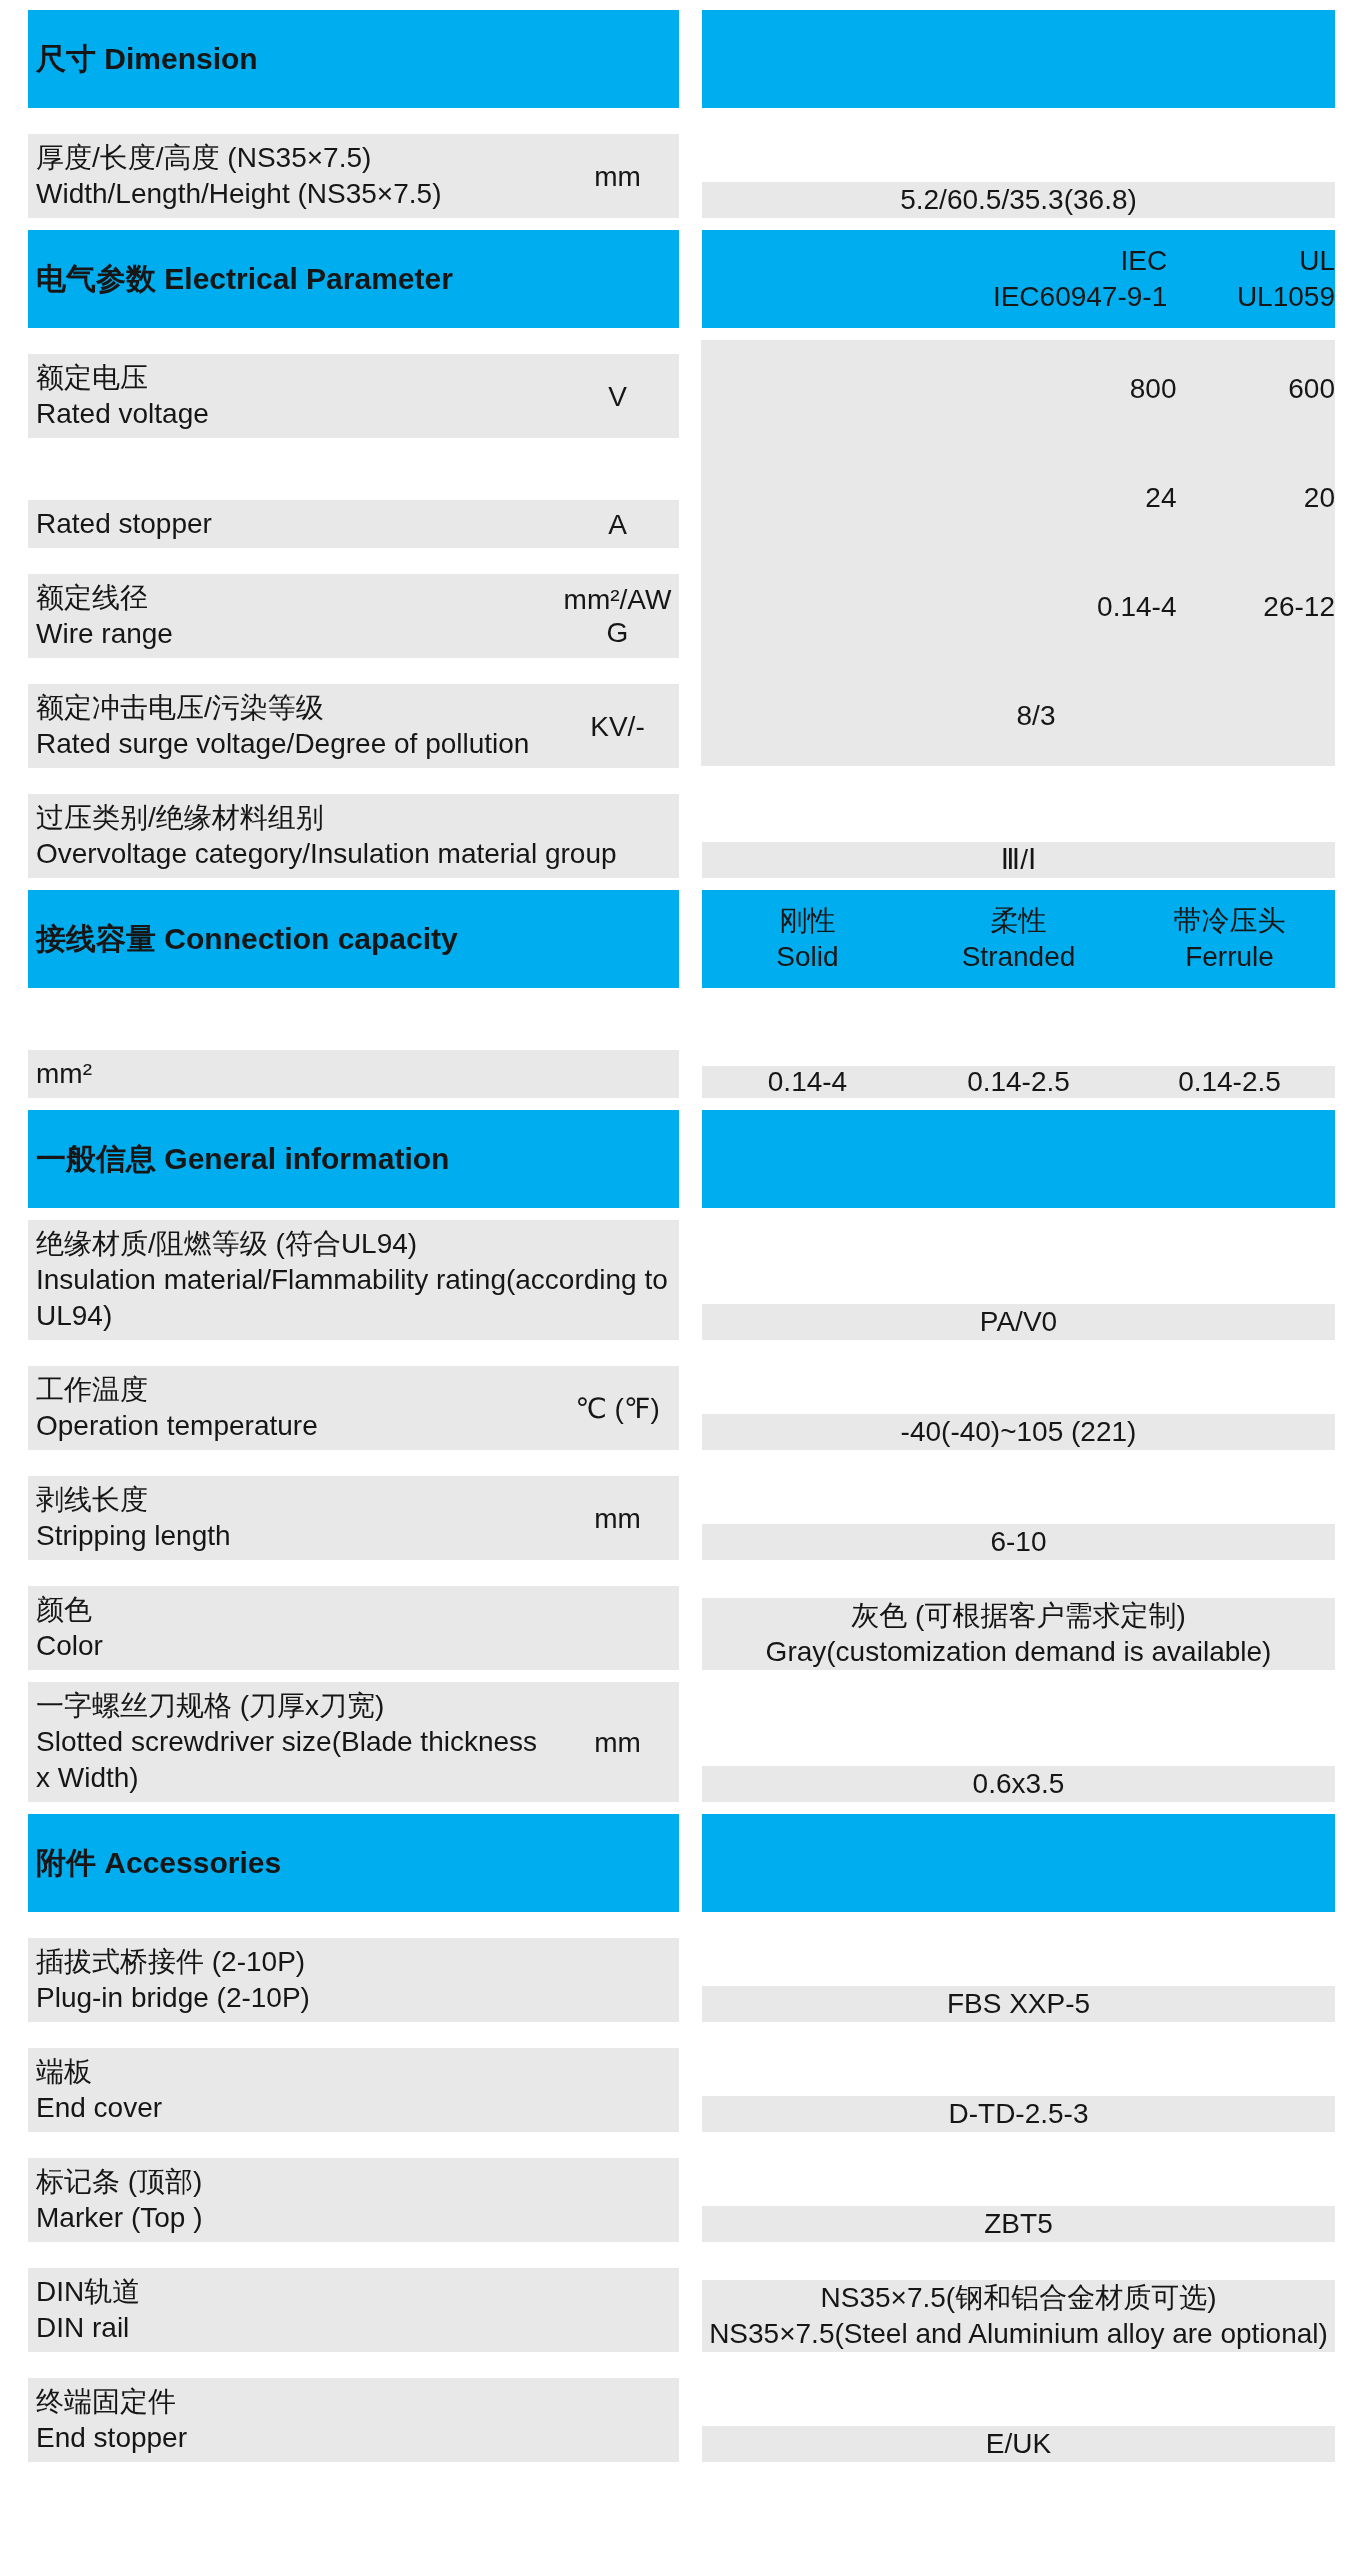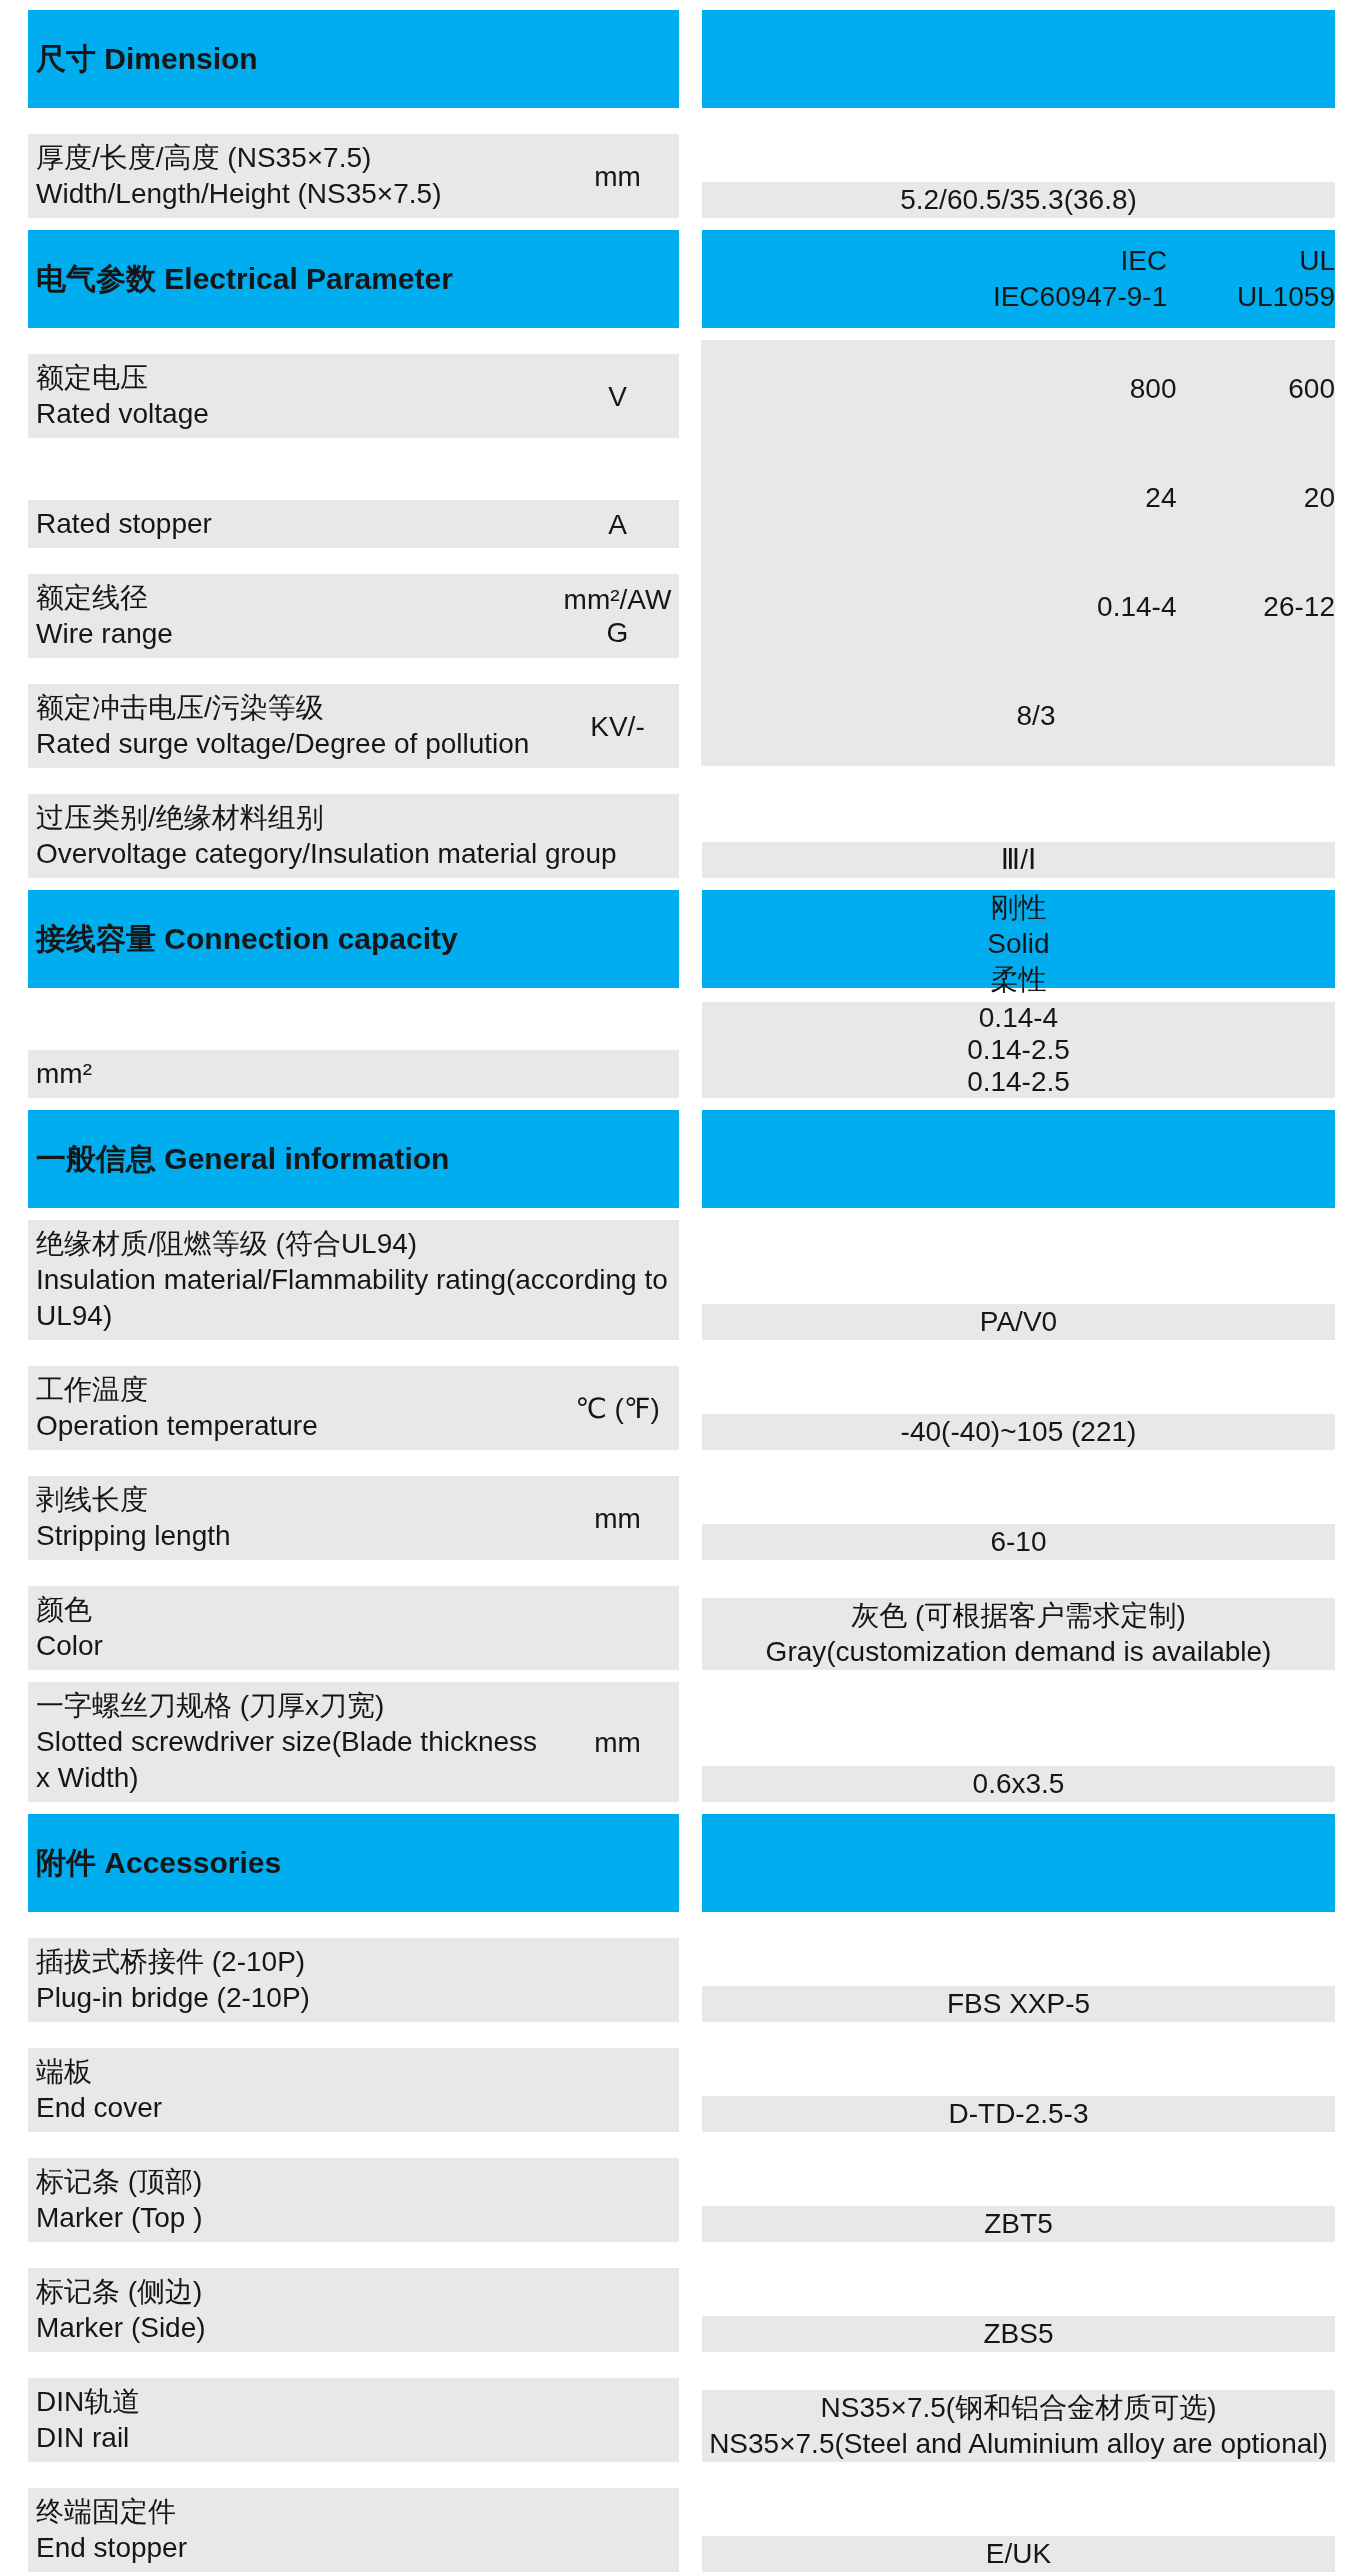--- a/index.html
+++ b/index.html
@@ -35,21 +35,21 @@
   .labels{flex:1 1 auto;min-width:0;line-height:36px;}
   .unit{flex:0 0 123px;width:123px;text-align:center;line-height:33px;word-break:break-all;padding:0 2px;}
   .row .cell-right{background:var(--row-bg);position:relative;display:flex;align-items:center;justify-content:center;}
   .vfull{width:100%;text-align:center;line-height:36px;}
   .vline{white-space:nowrap;}
   
   .col2 > div{position:absolute;top:0;height:100%;display:flex;flex-direction:column;align-items:flex-end;justify-content:center;}
   .col2 > .c0{left:0;width:73.5%;}
   .col2 > .c1{left:47%;width:53%;}
   
-  .col3{display:flex;align-items:stretch;flex-direction:column;}
+  .col3{display:flex;align-items:stretch;}
   .col3 > div{flex:1 1 0;display:flex;flex-direction:column;align-items:center;justify-content:center;}
   
   .merged-block{position:absolute;top:0;right:0;width:634px;height:426px;background:var(--row-bg);}
   .compartment{height:109px;}
   .compartment:last-child{height:98px;}
   .compartment .cell-right{height:98px;background:transparent;position:relative;display:flex;align-items:center;justify-content:center;margin-left:36px;}
 </style>
 </head>
 <body>
 
@@ -347,33 +347,20 @@
           </div>
           <div class="cell-right">
             <div class="vfull">
               <div class="vline">ZBT5</div>
             </div>
           </div>
         </div>
         <div class="row">
           <div class="cell-left">
             <div class="labels">
-              <div class="lab-line">标记条 (侧边)</div>
-              <div class="lab-line">Marker (Side)</div>
-            </div>
-          </div>
-          <div class="cell-right">
-            <div class="vfull">
-              <div class="vline">ZBS5</div>
-            </div>
-          </div>
-        </div>
-        <div class="row">
-          <div class="cell-left">
-            <div class="labels">
               <div class="lab-line">DIN轨道</div>
               <div class="lab-line">DIN rail</div>
             </div>
           </div>
           <div class="cell-right">
             <div class="vfull">
               <div class="vline">NS35×7.5(钢和铝合金材质可选)</div>
               <div class="vline">NS35×7.5(Steel and Aluminium alloy are optional)</div>
             </div>
           </div>

